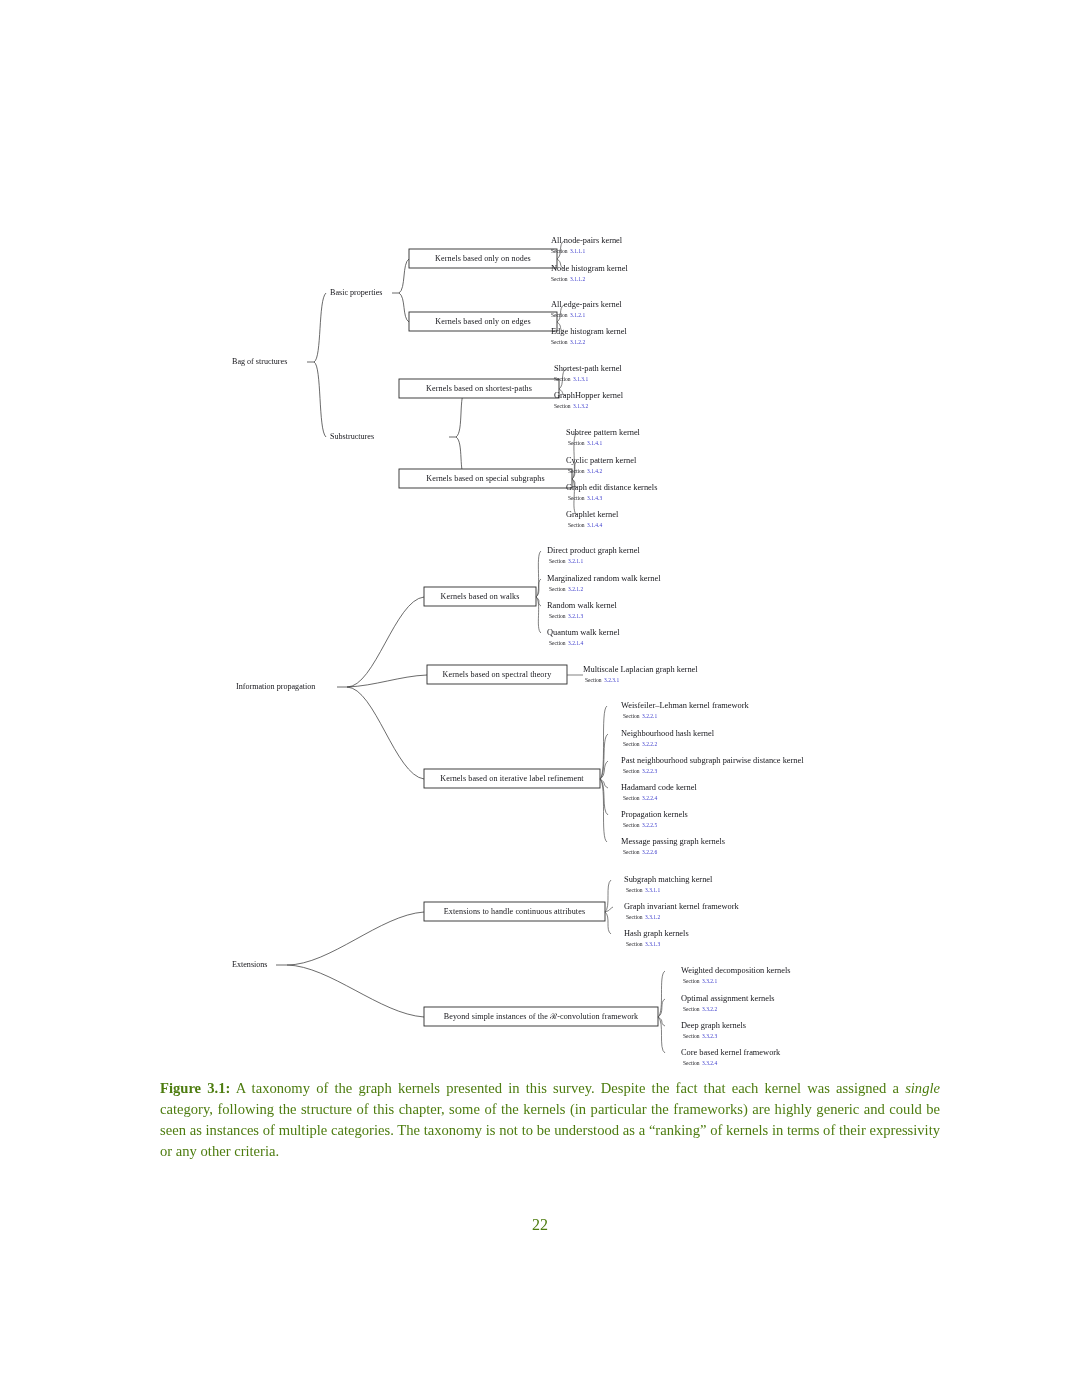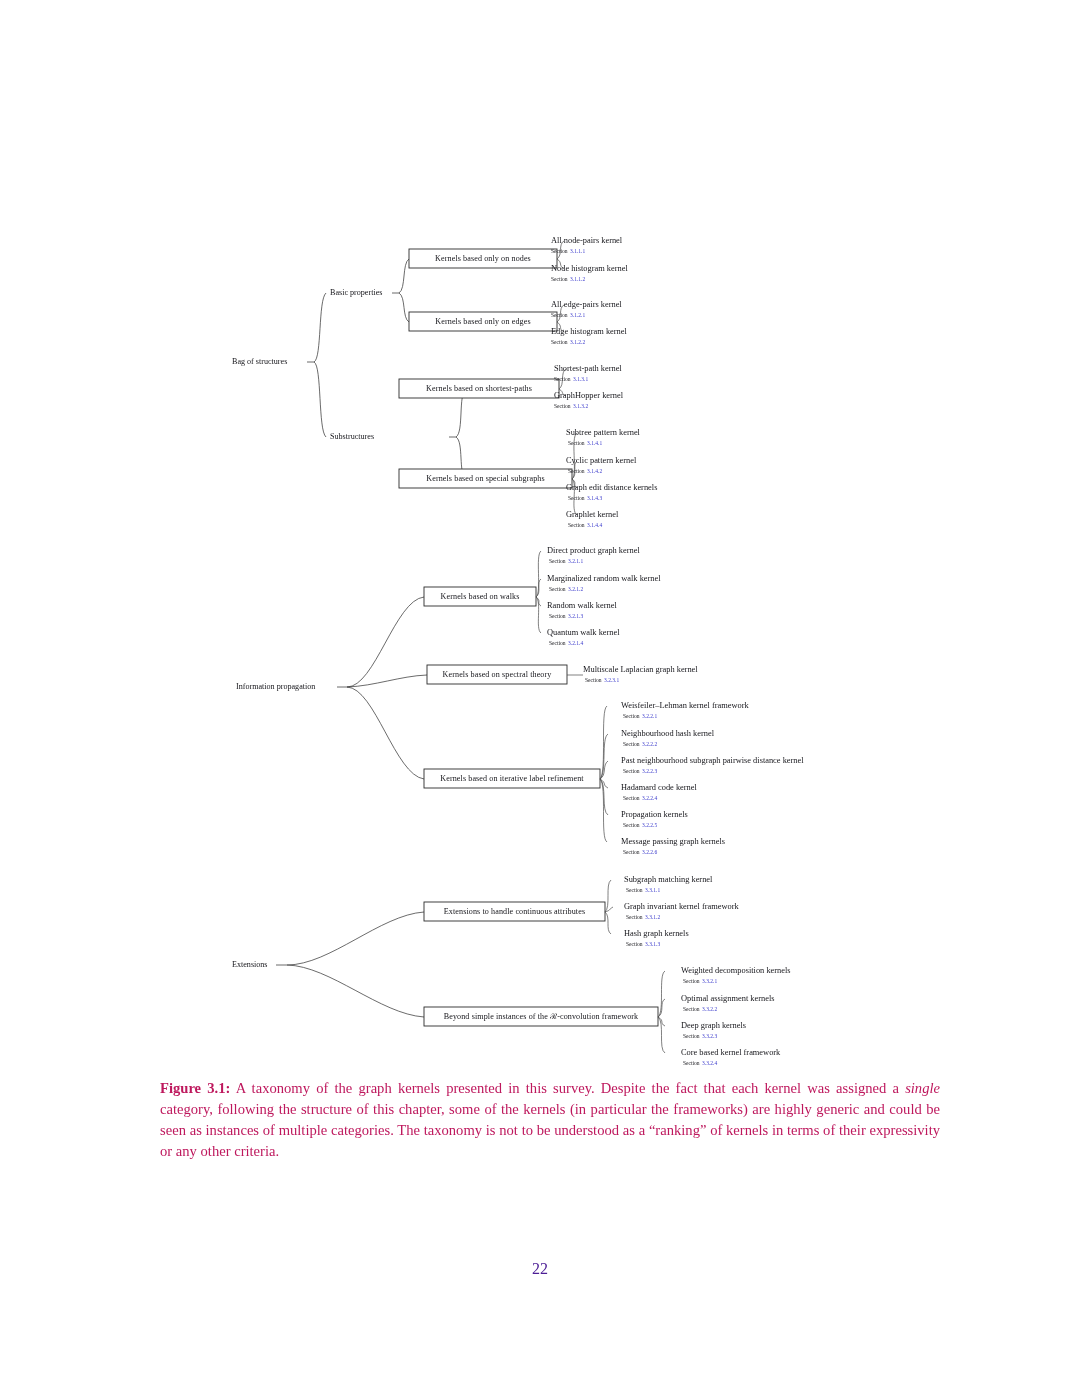--- a/index.html
+++ b/index.html
@@ -75,34 +75,34 @@
   }
 
   #caption {
     position: absolute;
     left: 160px;
     top: 1078px;
     width: 780px;
     font-family: "Liberation Serif", serif;
     font-size: 14.6px;
     line-height: 1.45;
-    color: #be185d;
+    color: #4d7c0f;
     text-align: justify;
   }
   #caption .cap-head { font-weight: bold; }
   #caption .cap-ital { font-style: italic; }
 
   #page-number {
     position: absolute;
     left: 0; right: 0;
-    top: 1260px;
+    top: 1216px;
     text-align: center;
     font-family: "Liberation Serif", serif;
     font-size: 16px;
-    color: #4c1d95;
+    color: #4d7c0f;
   }
 </style>
 </head>
 <body>
 
 <div id="figure-area">
 <svg id="figure-svg" width="1080" height="1070" viewBox="0 0 1080 1070" xmlns="http://www.w3.org/2000/svg">
 
   <path class="conn" d="M307,362 L314,362"></path>
 

